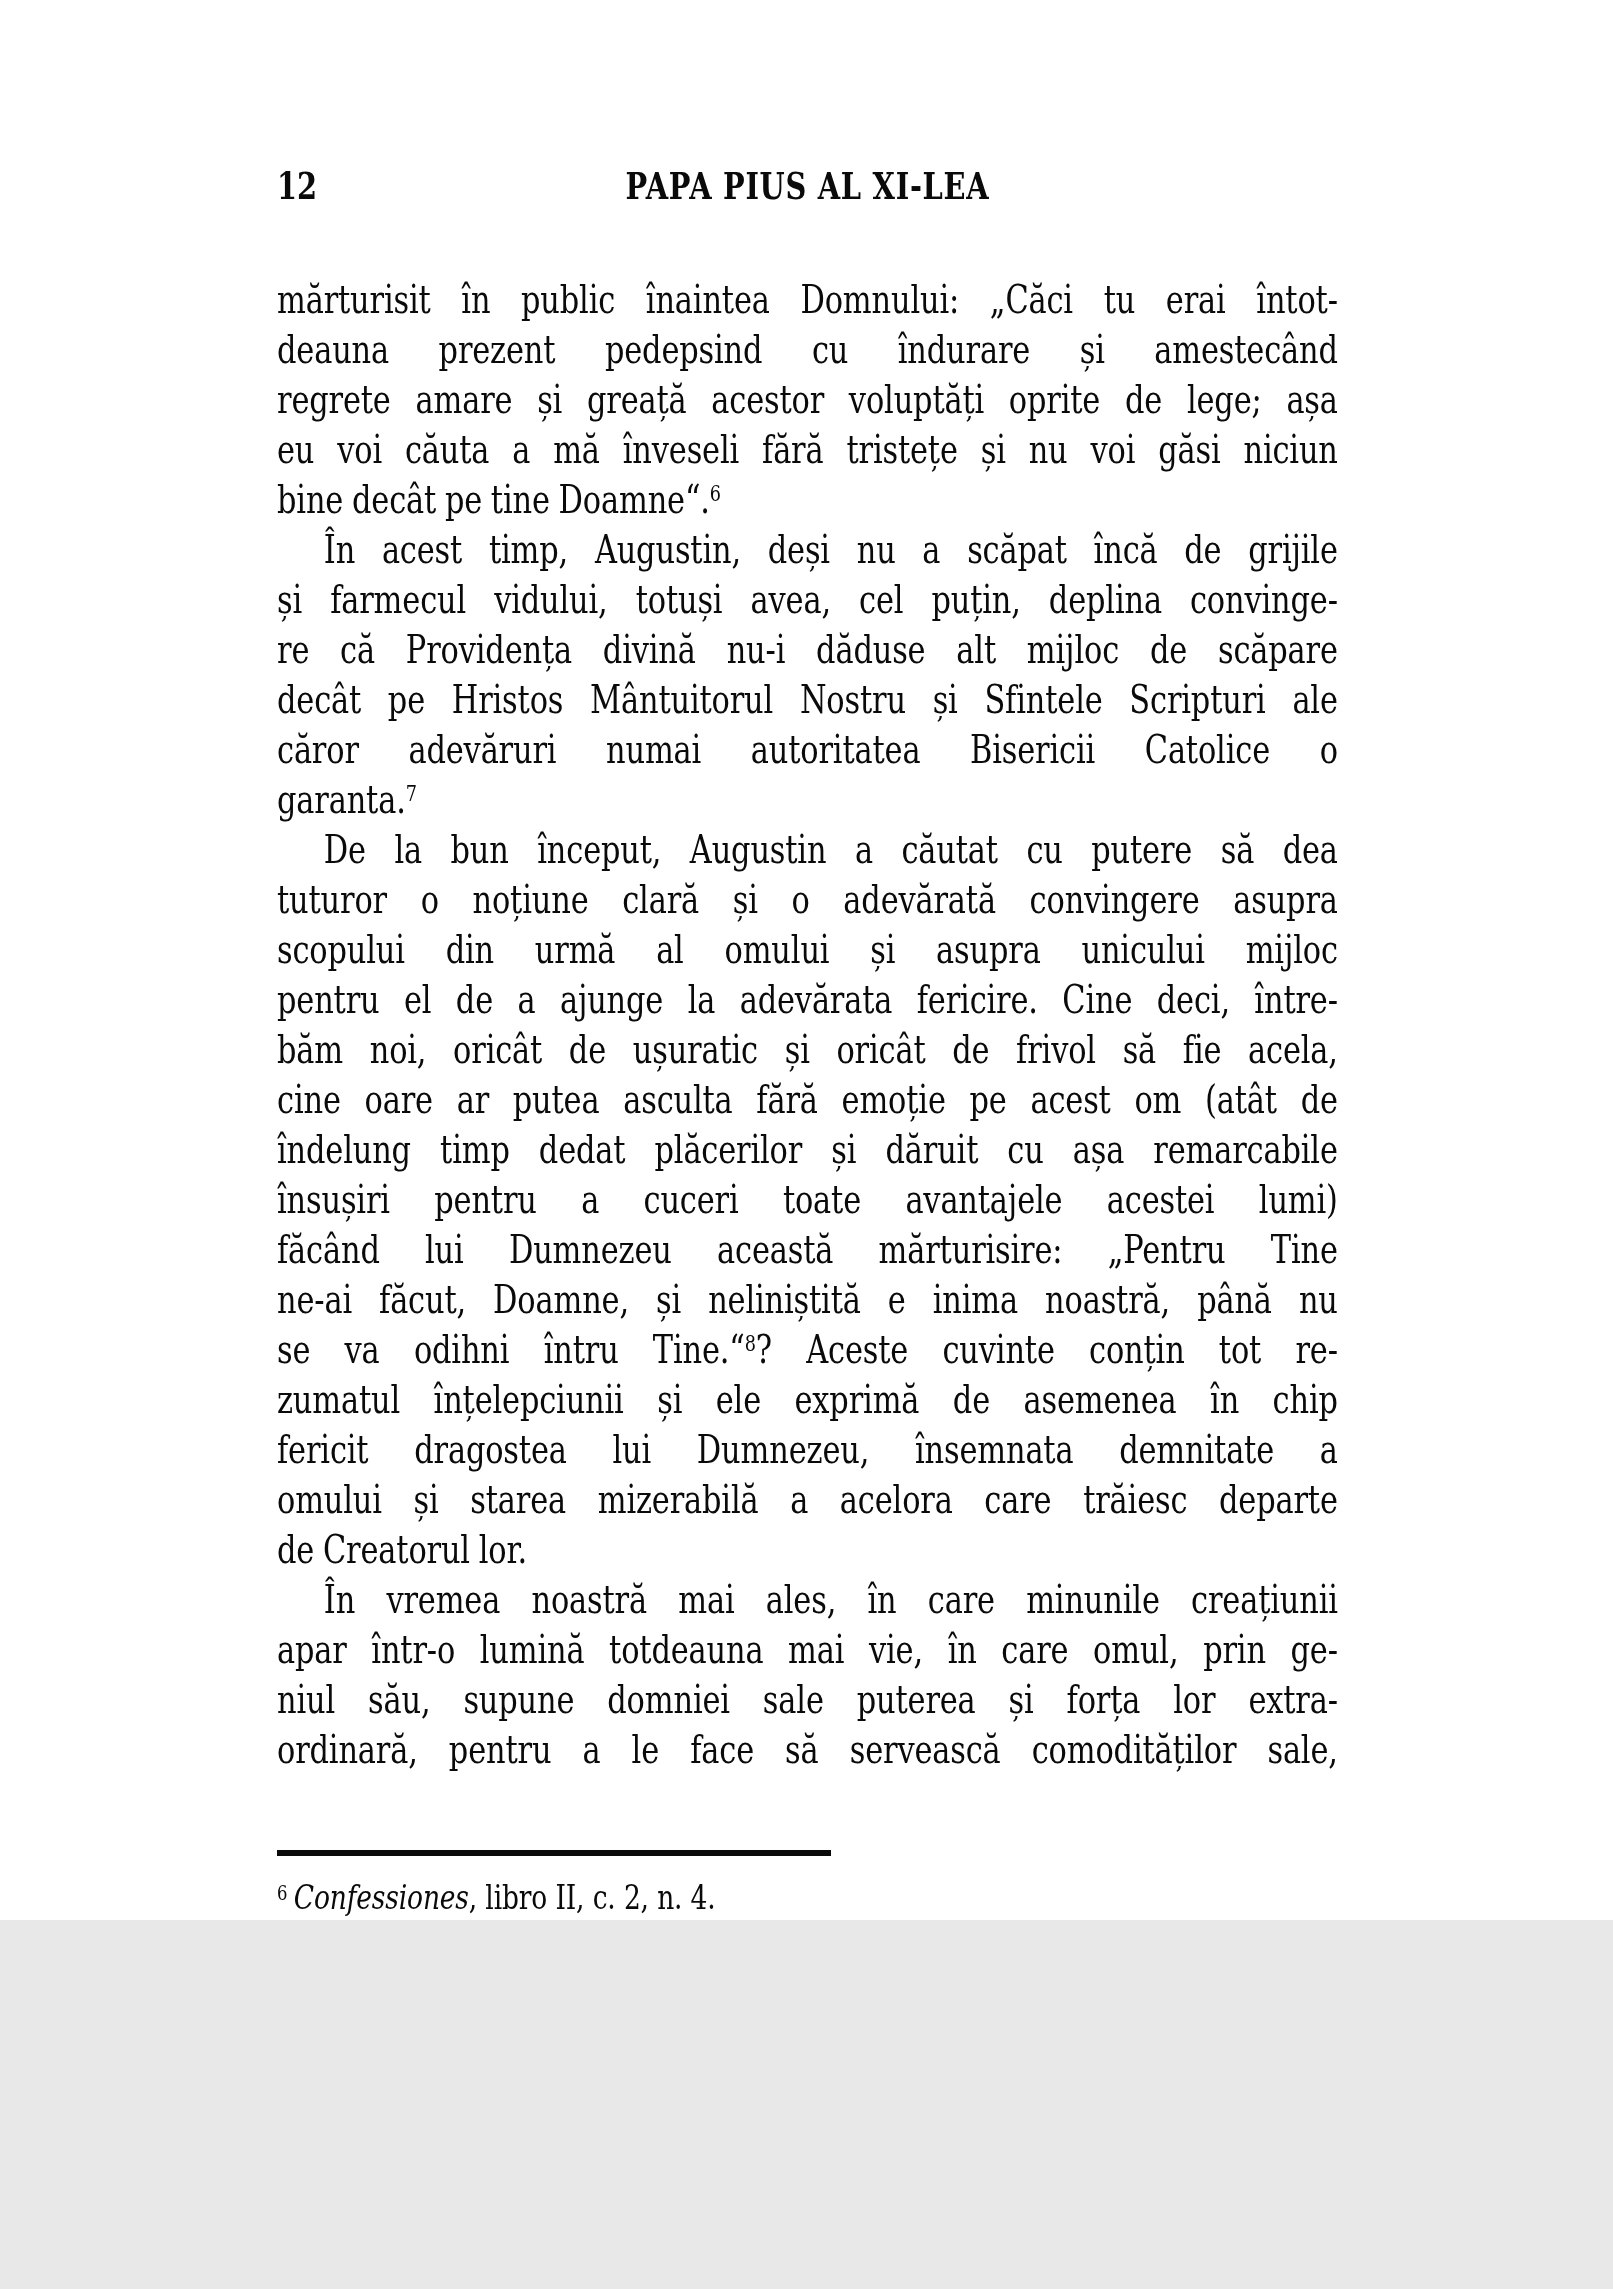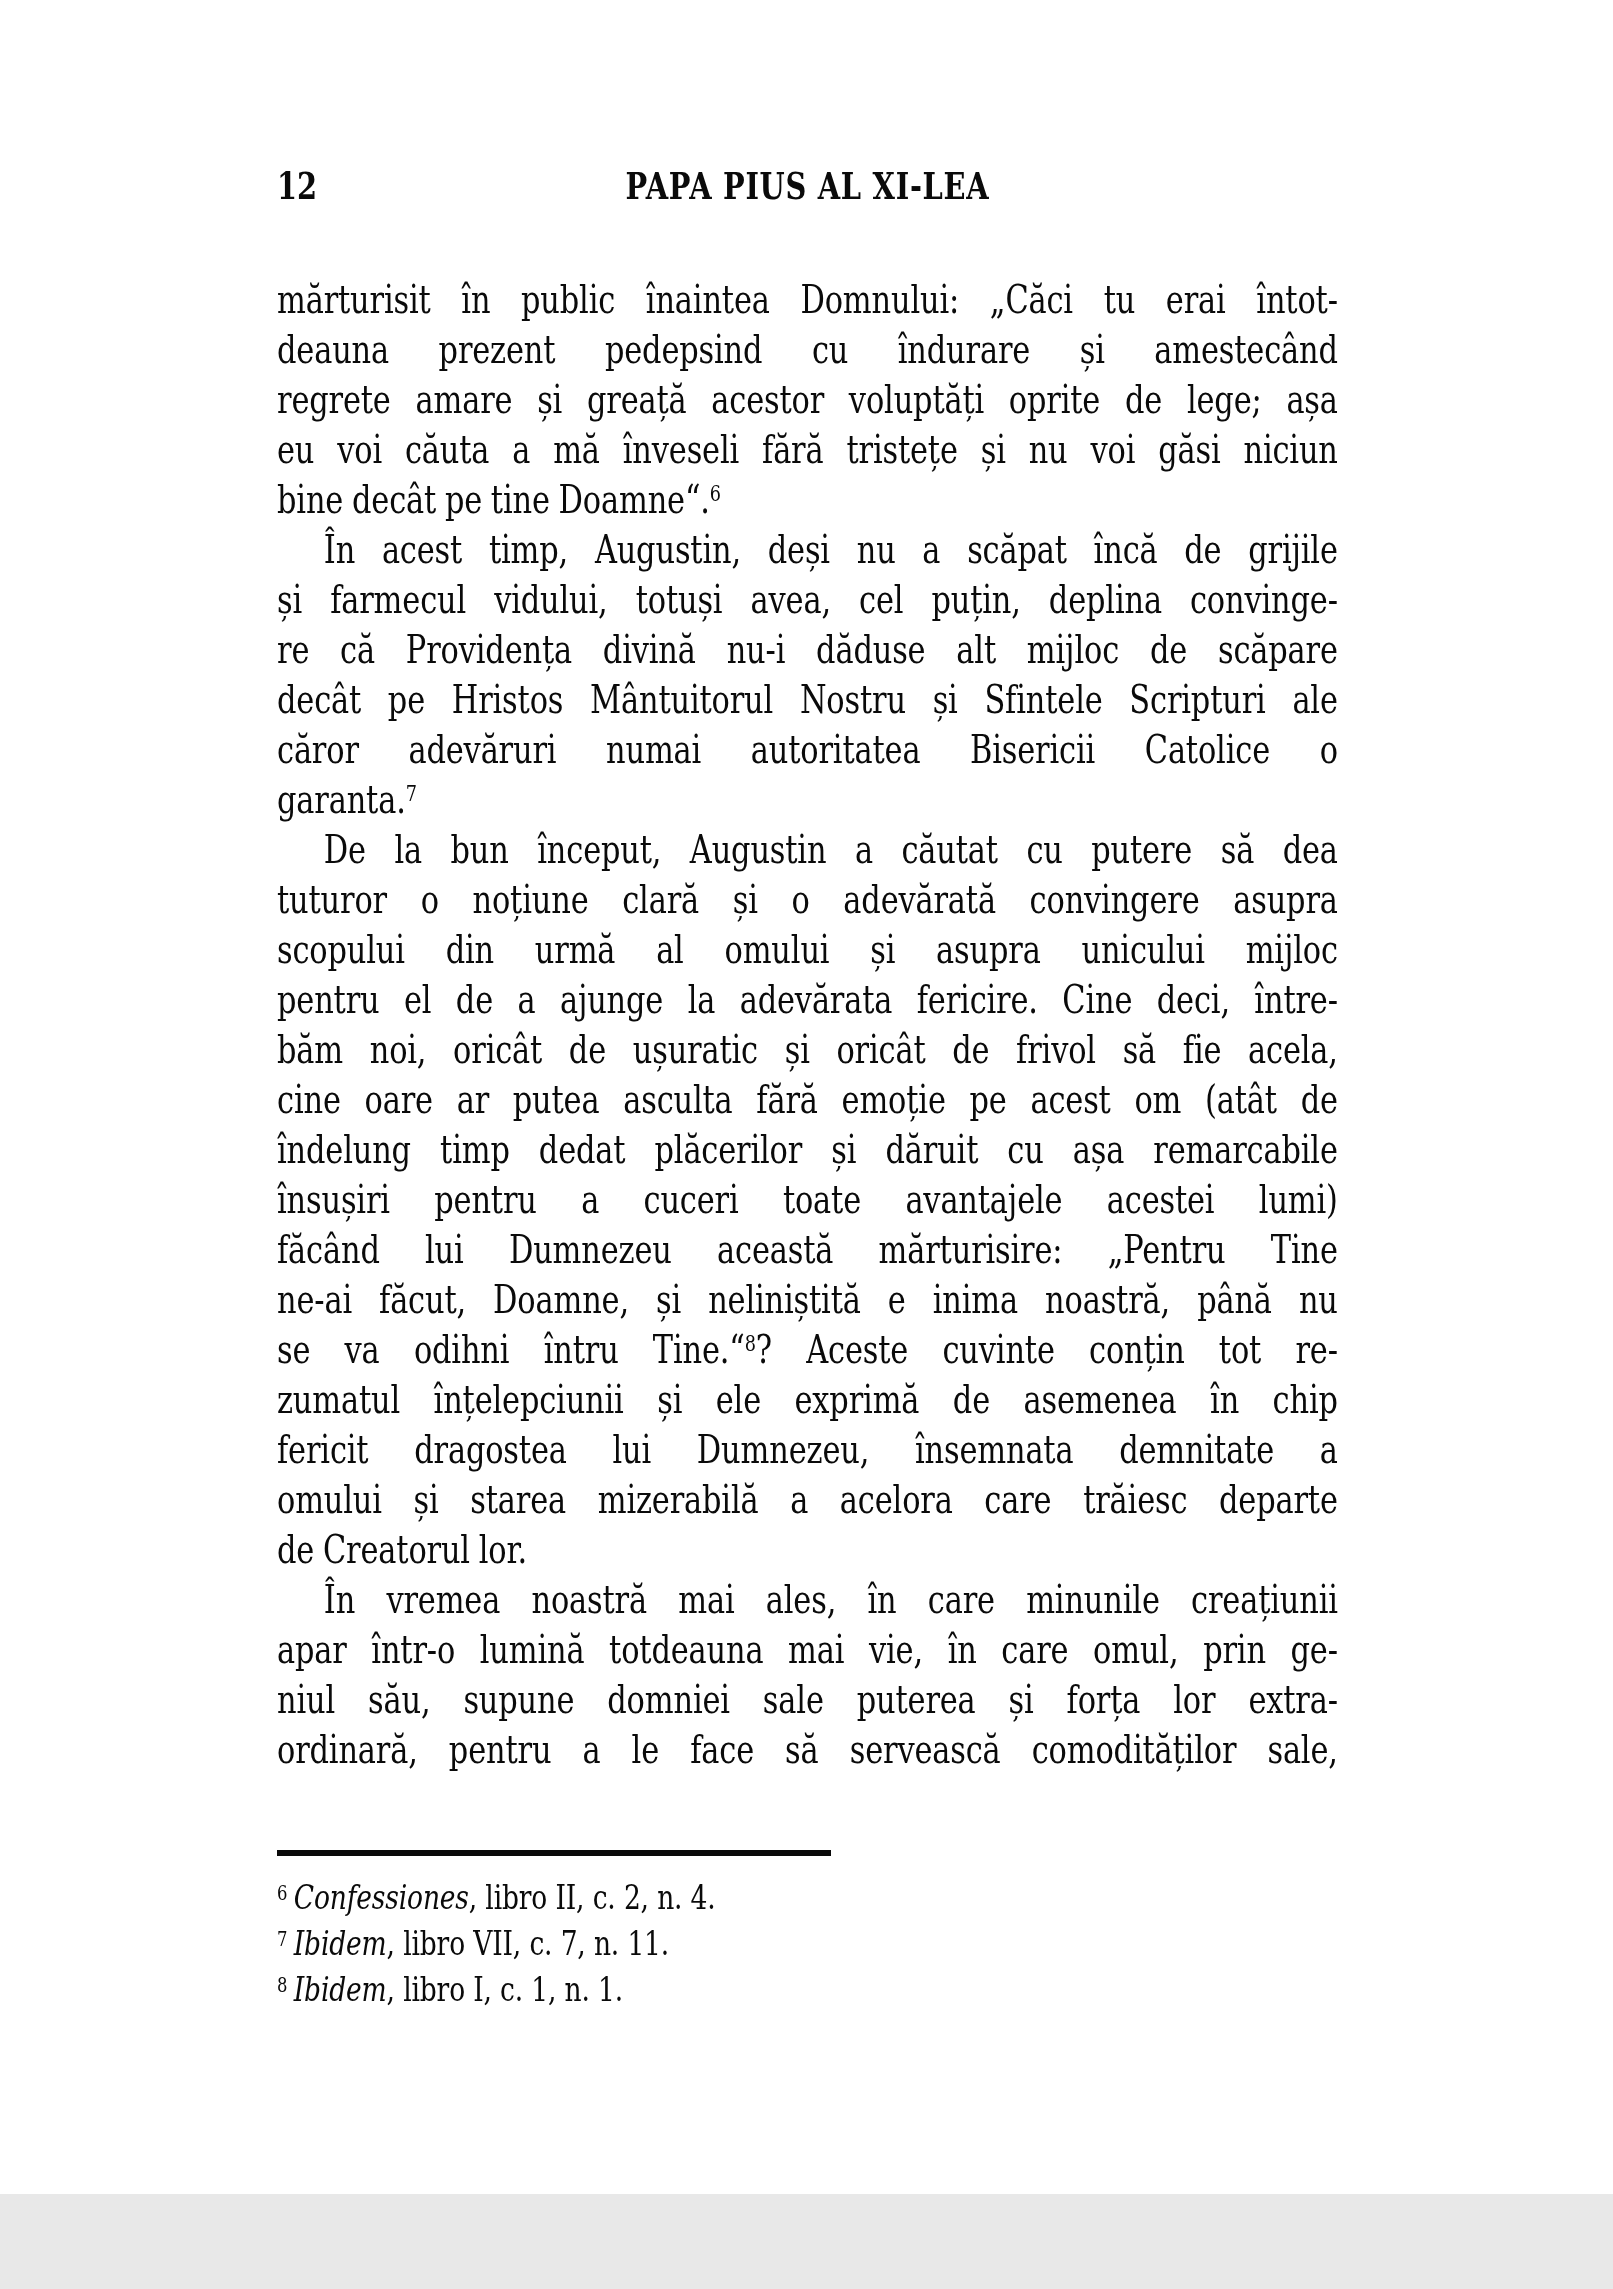--- a/index.html
+++ b/index.html
@@ -1,18 +1,18 @@
 <!DOCTYPE html>
 <html style="font-size:14.8px"><head>
 <meta charset="utf-8">
 <style>
   html,body { margin:0; padding:0; background:#e8e8e8; }
   .page {
     position:relative;
-    width:1613px; height:2194px;
+    width:1613px; height:1920px;
     margin:0 auto;
     background:#ffffff;
     color:#0a0a0a;
     font-family:"DejaVu Serif", serif;
     overflow:hidden;
   }
   
   .hrow {
     position:absolute; top:166px; left:277px; width:1360px;
     transform:scaleX(0.78); transform-origin:0 0;

